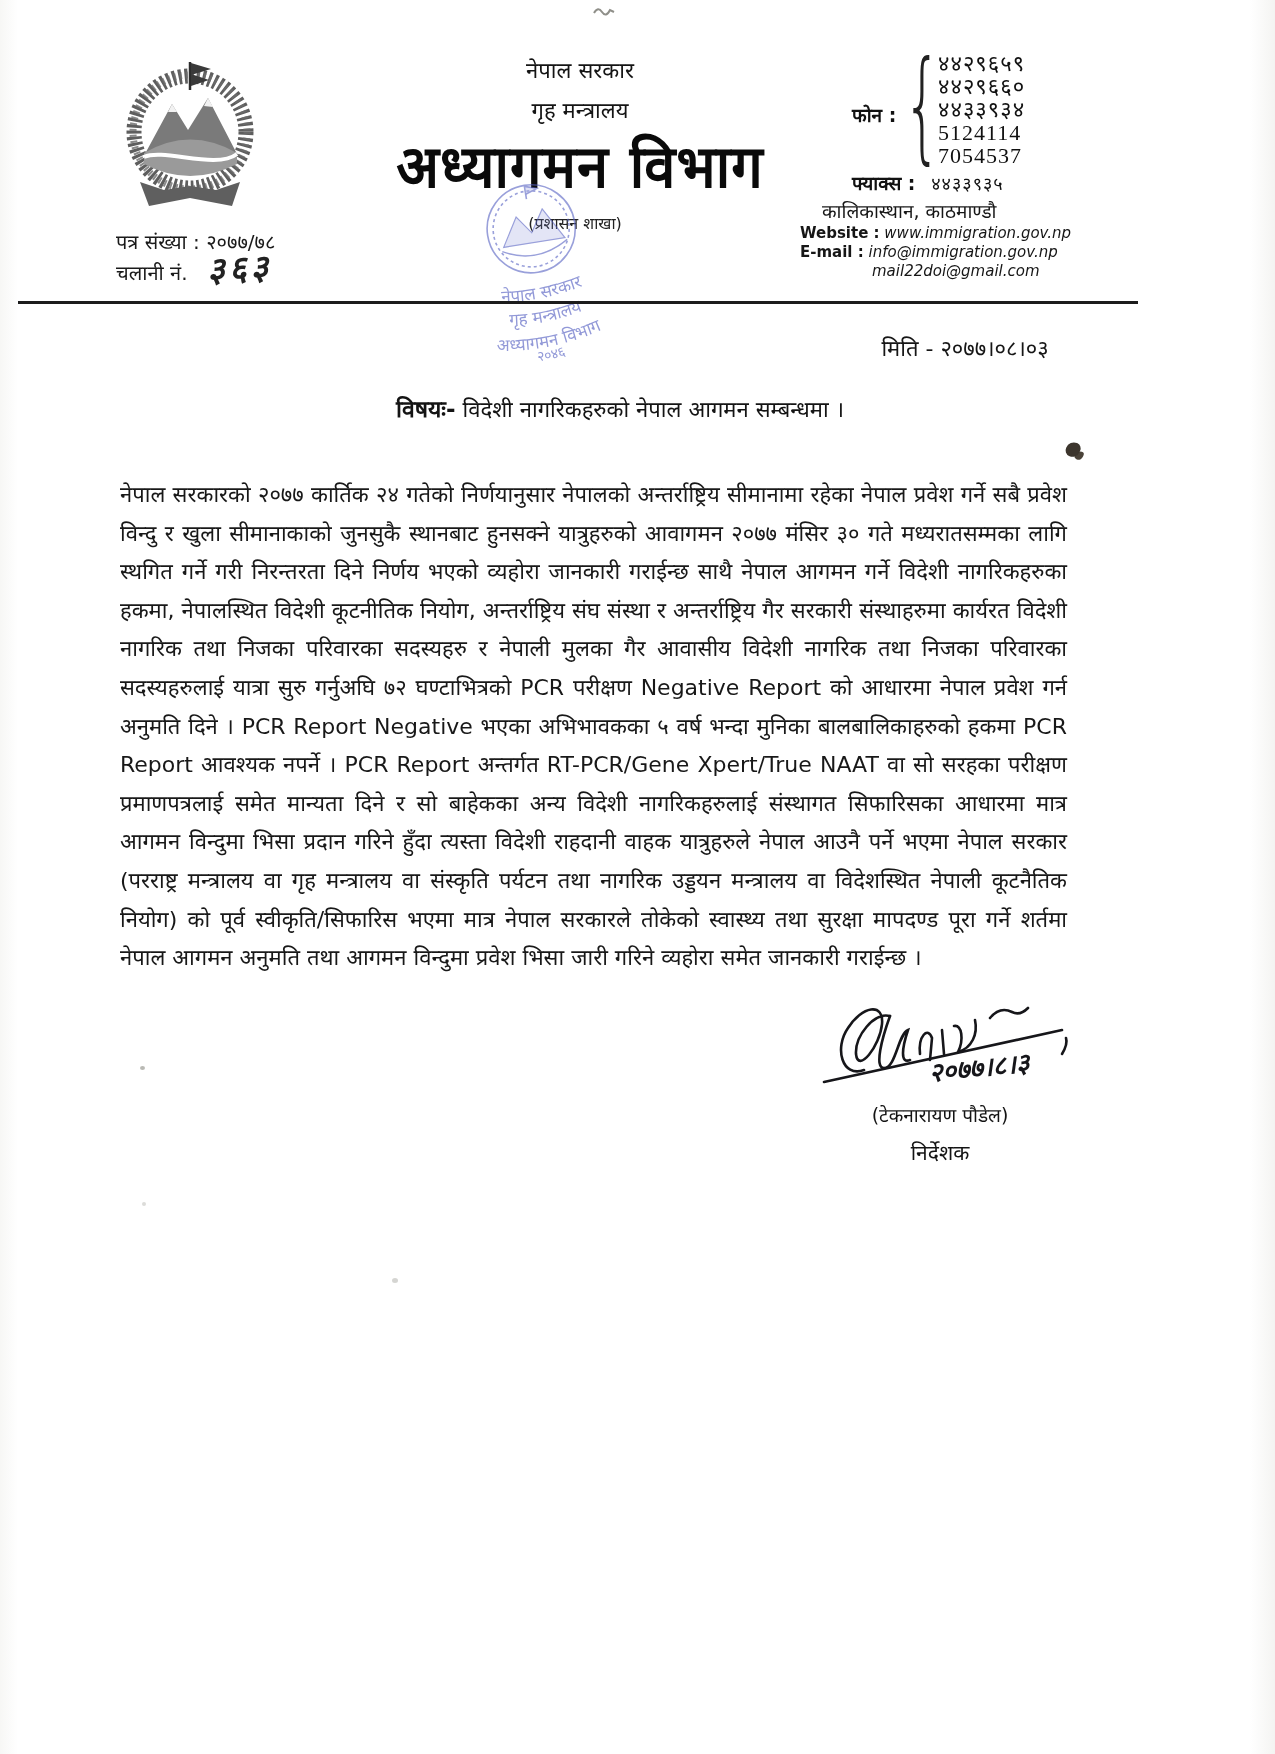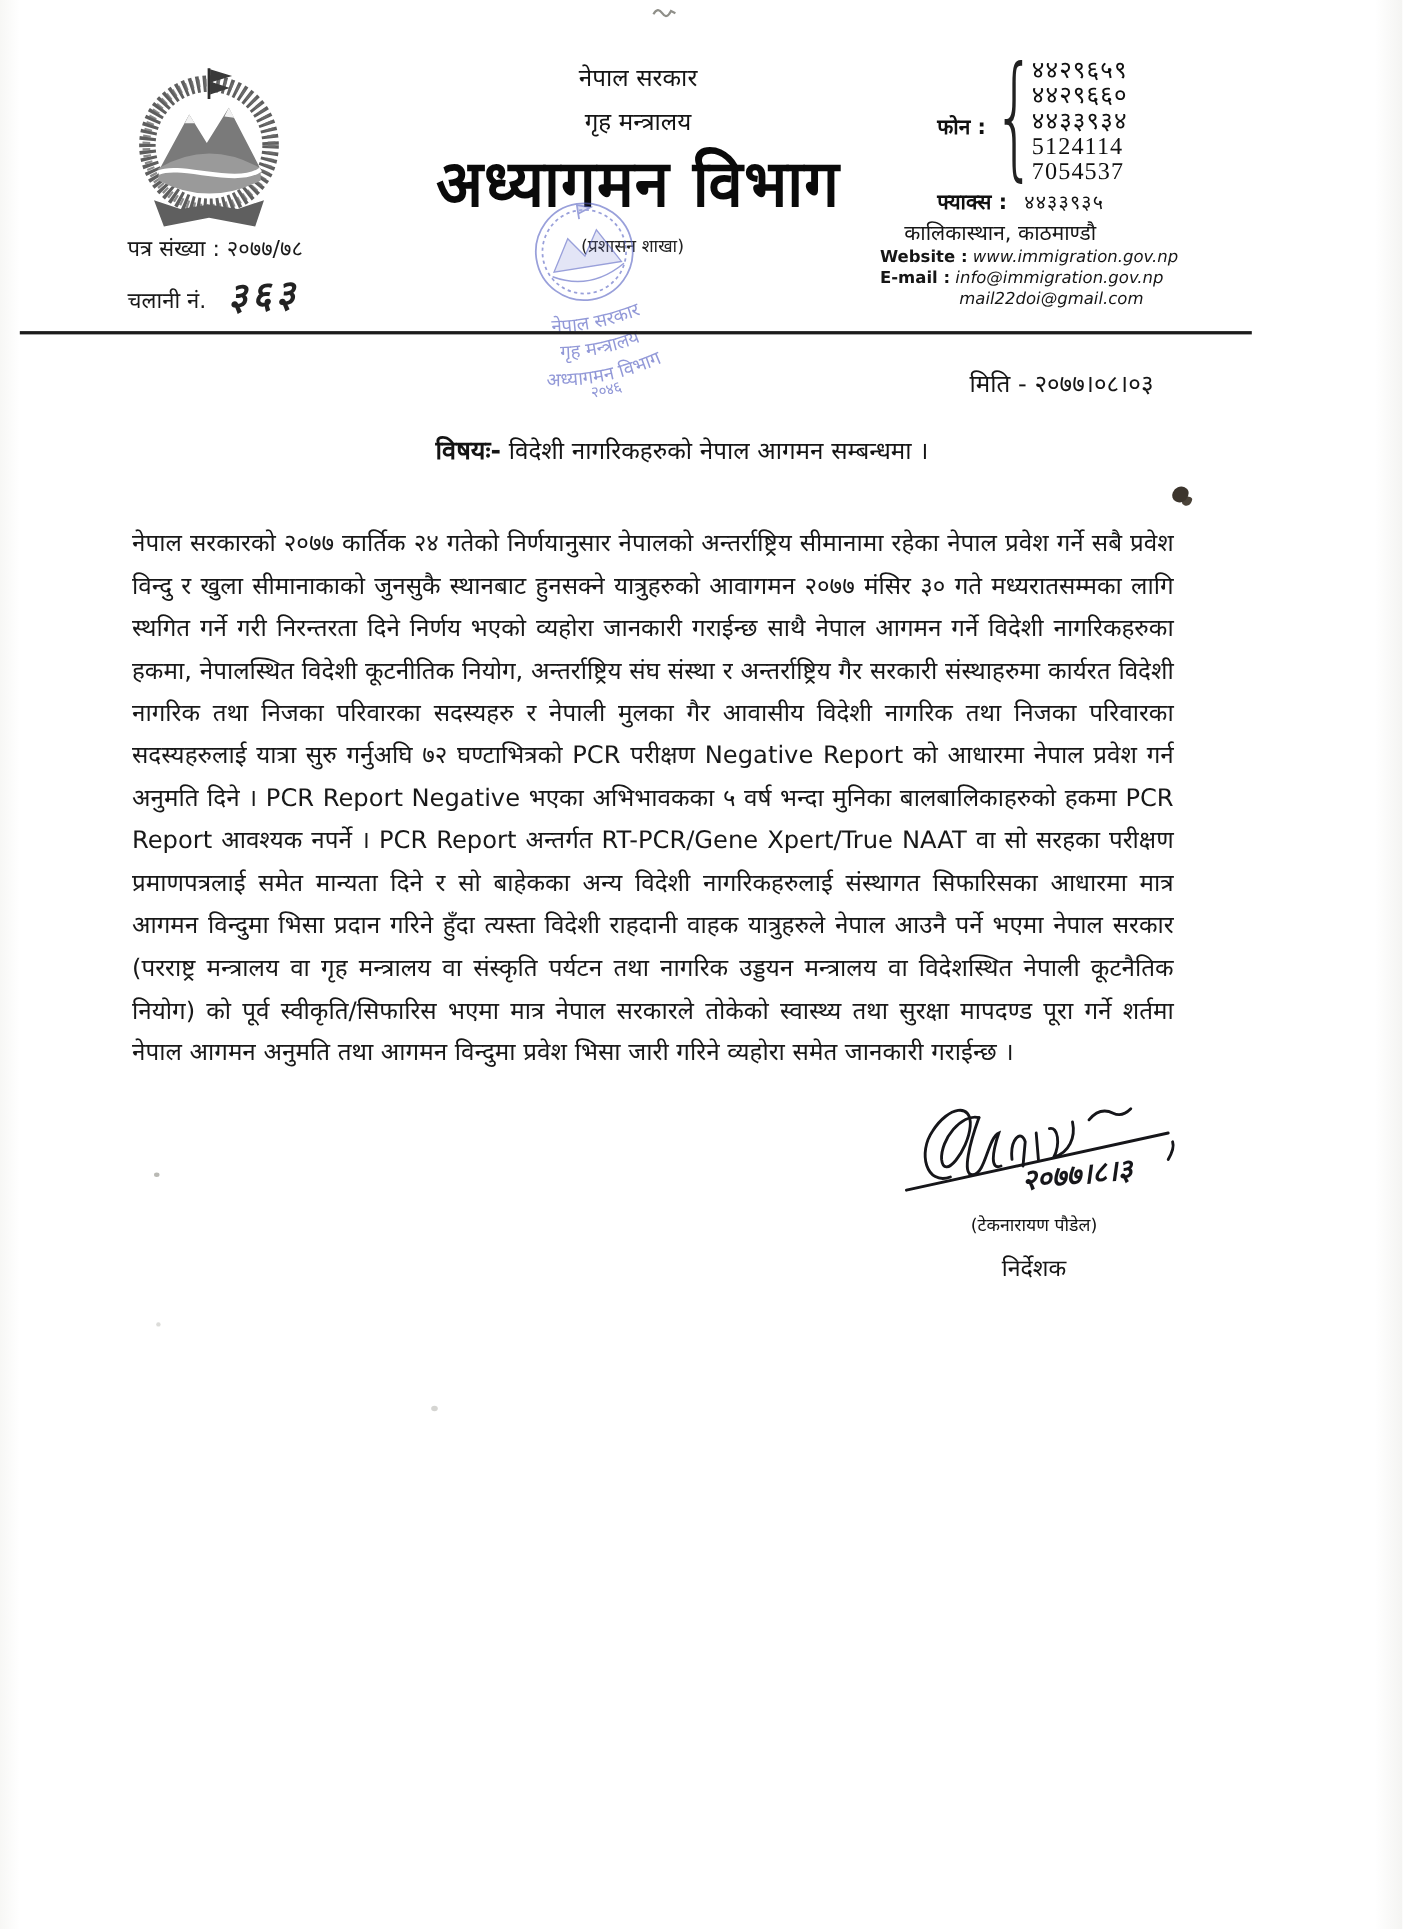--- a/index.html
+++ b/index.html
@@ -15,21 +15,21 @@
   .abs{position:absolute;}
   .center{text-align:center;}
 
   
   .gov-line{font-size:22px;color:#141414;}
   .dept-title{
     font-size:56px;font-weight:bold;color:#0a0a0a;
     letter-spacing:1px; transform:scaleY(1.05);
   }
   .branch{font-size:16px;color:#222;}
-  .ref{font-size:20px;color:#1a1a1a;}
+  .ref{font-size:20px;color:#1a1a1a;margin-top:16px;}
   .handwritten{
     font-size:34px;font-weight:bold;font-style:italic;color:#222;
     transform:rotate(-3deg);display:inline-block;letter-spacing:4px;
   }
   .phone-label{font-size:19px;font-weight:bold;color:#111;}
   .phone-list{font-size:22px;line-height:23px;color:#111;letter-spacing:1px;font-family:Liberation Serif, serif;}
   .phone-list div{text-align:left;}
   .brace{
     font-size:122px;font-weight:200;color:#222;
     transform:scaleX(.5);transform-origin:left center;line-height:1;
@@ -46,21 +46,21 @@
 
   .date-line{font-size:22px;color:#161616;}
   .subject-line{font-size:22px;color:#141414;}
   .subject-line b{font-size:23px;}
 
   .body-text{
     font-size:22px;line-height:38.6px;color:#181818;
     text-align:justify;
   }
 
-  .sig-name{font-size:16px;color:#141414;}
+  .sig-name{font-size:19px;color:#141414;}
   .sig-title{font-size:21px;color:#141414;}
 
   
   .stamp{opacity:.8;transform:rotate(-9deg);}
 
   .ink-blot{
     width:14px;height:15px;background:#3c352d;border-radius:60% 40% 55% 45%;
     transform:rotate(24deg);
     box-shadow:8px 3px 0 -3px #4a4238;
   }

